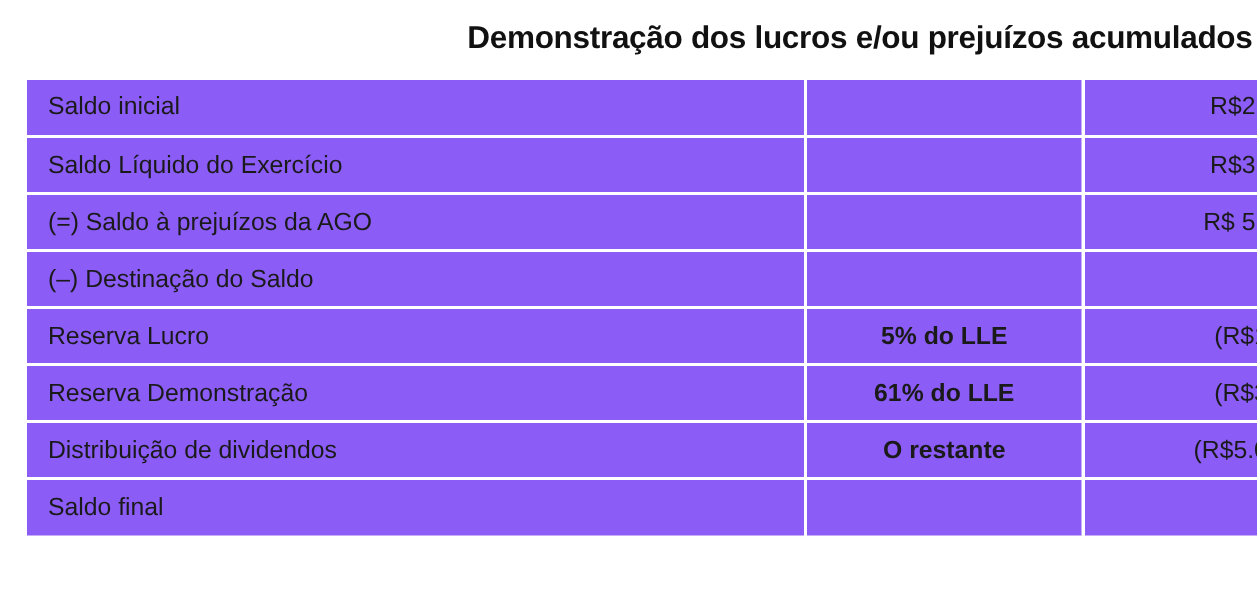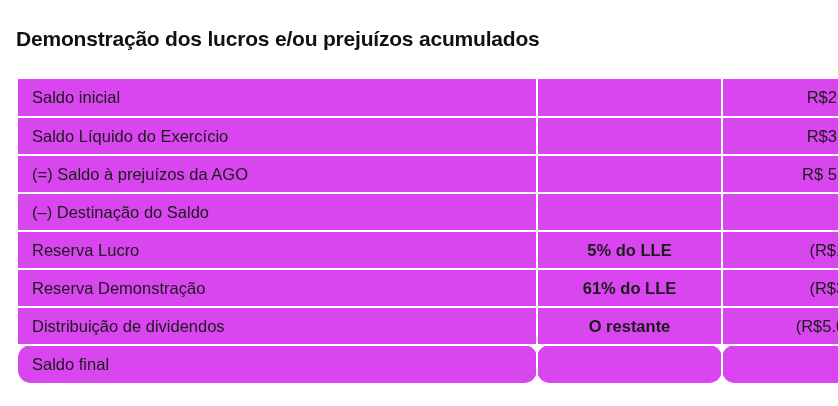--- a/index.html
+++ b/index.html
@@ -14,50 +14,49 @@
     color: #1a1a1a;
     overflow: hidden;
   }
   .sheet {
     width: 838px;
     height: 406px;
     box-sizing: border-box;
     padding: 0;
   }
   .title {
-    text-align: left;
+    text-align: right;
     font-size: 21px;
     font-weight: bold;
     color: #111111;
     letter-spacing: -0.2px;
     padding: 11px 0 12px 0;
-    margin: 16px;
+    margin: 3px;
   }
   table.stmt {
     border-collapse: collapse;
     width: 802px;
     margin: 0 18px;
     table-layout: fixed;
   }
   table.stmt tr {
     height: 38px;
   }
   table.stmt td {
-    background: #d946ef;
+    background: #8b5cf6;
     border-bottom: 2px solid #ffffff;
     padding: 0 14px;
     font-size: 16.5px;
     color: #1a1a1a;
     vertical-align: middle;
     white-space: nowrap;
     overflow: hidden;
   }
   table.stmt tr:last-child td {
     border-bottom: none;
-    border-radius: 13px;
   }
   td.c-label {
     width: 490px;
     text-align: left;
   }
   td.c-mid {
     width: 155px;
     text-align: center;
     border-left: 2px solid #ffffff;
     font-weight: bold;

